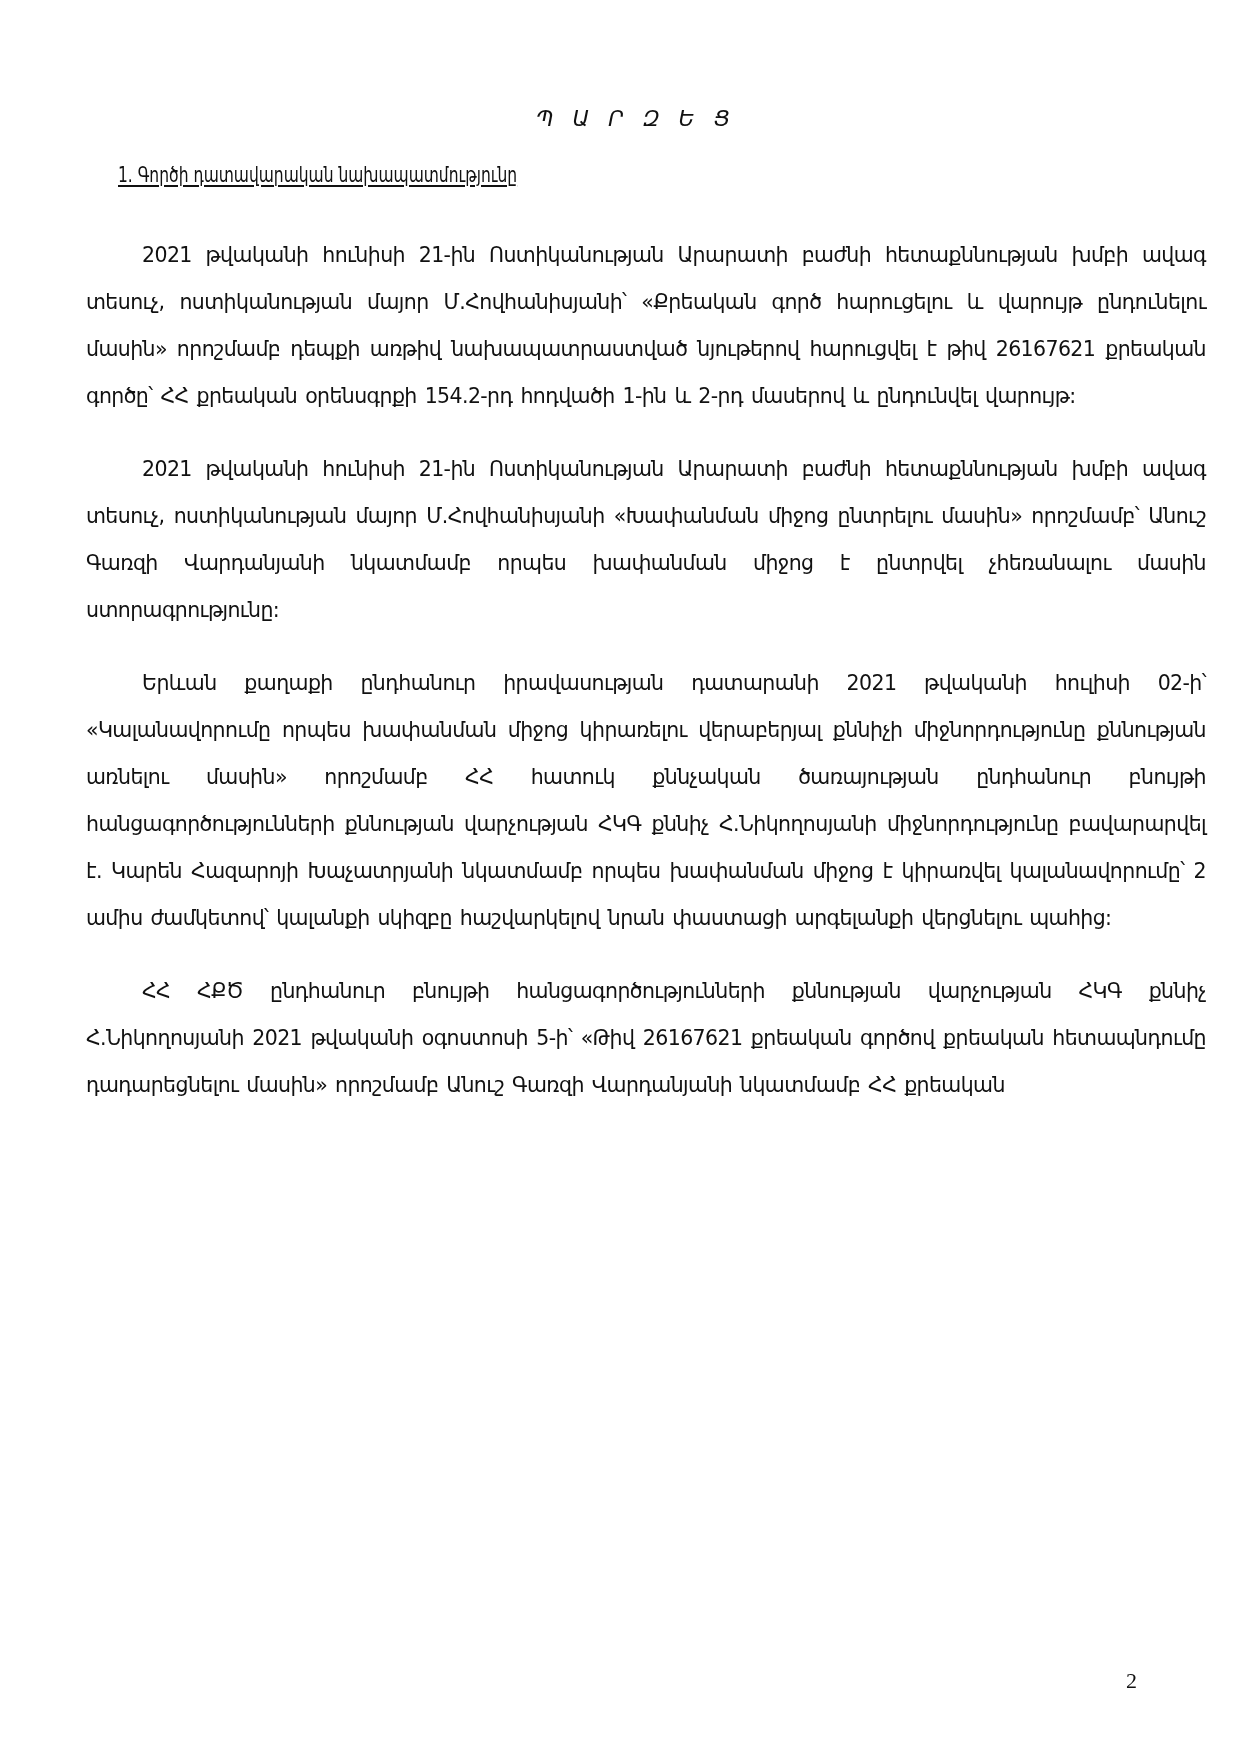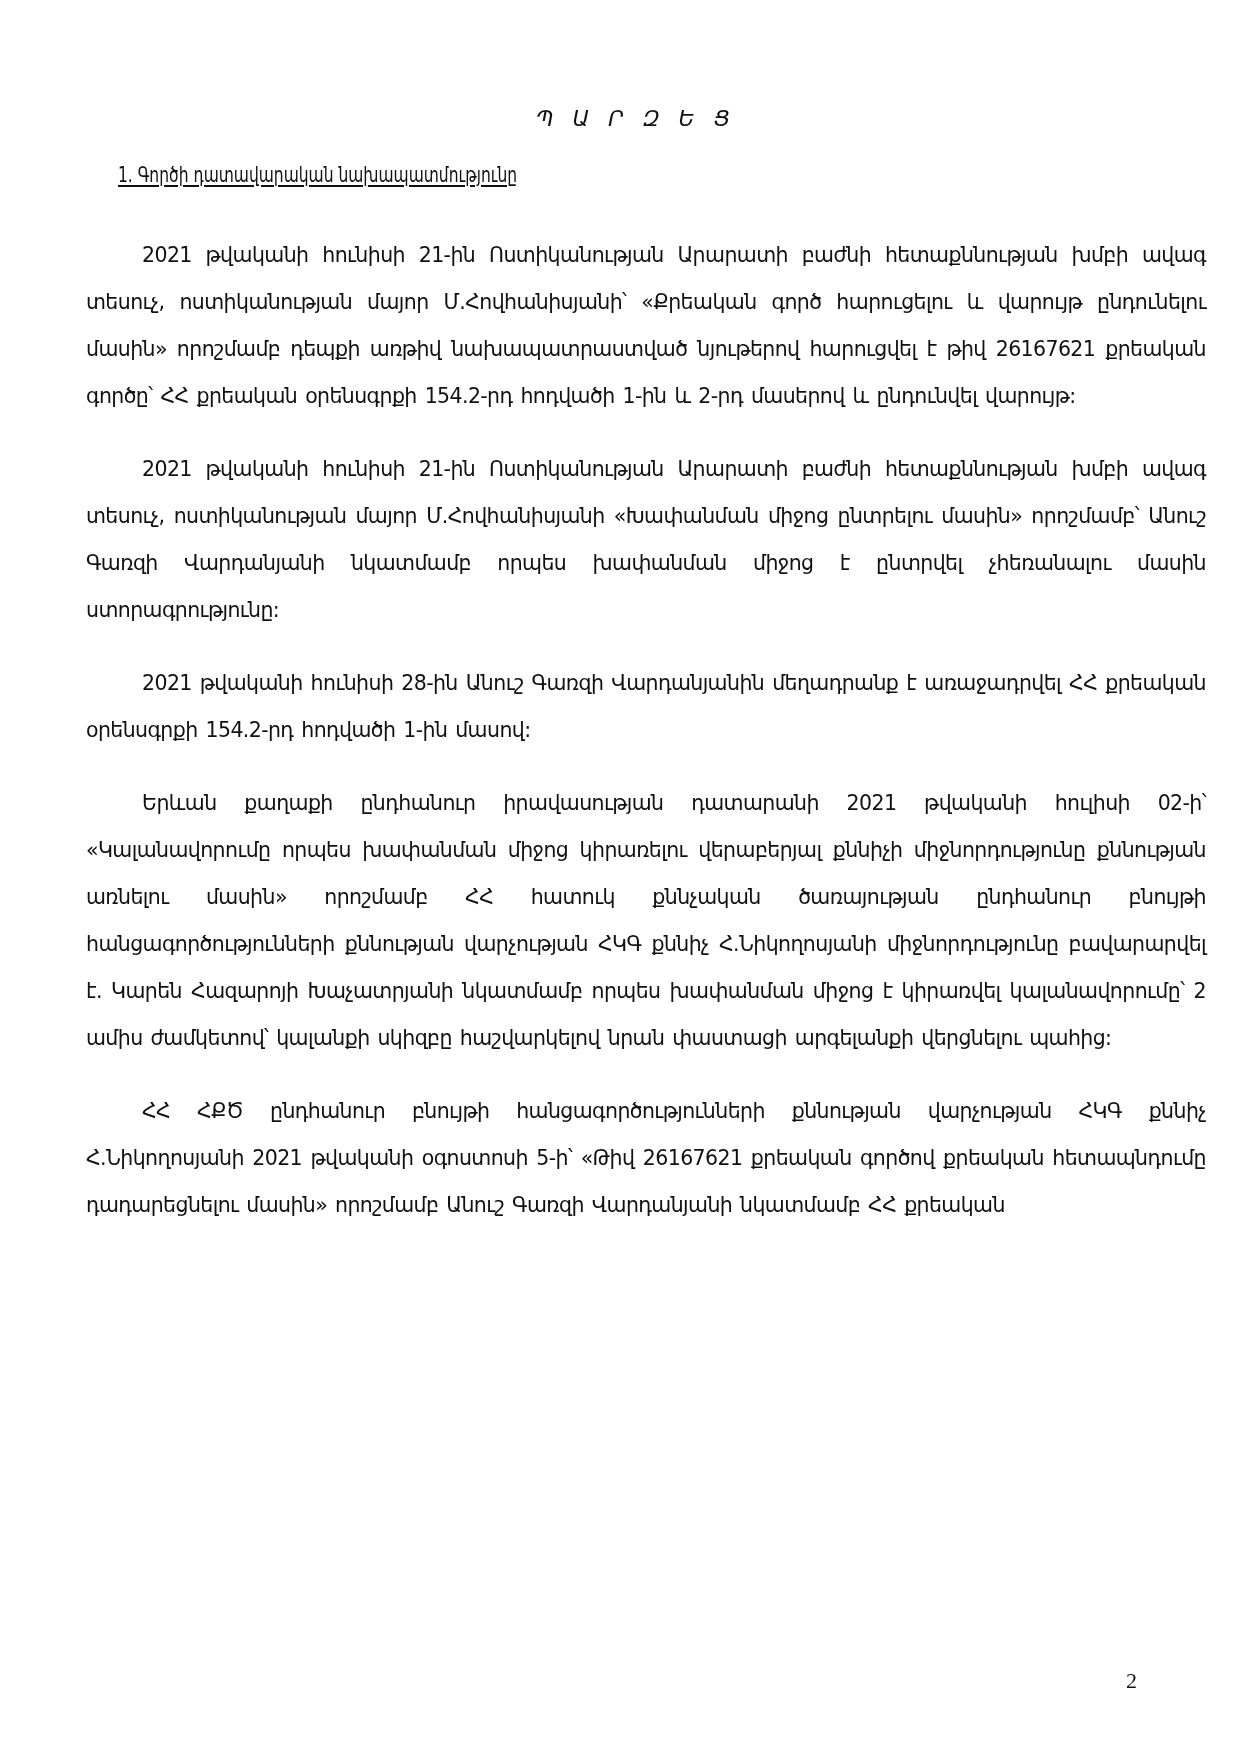--- a/index.html
+++ b/index.html
@@ -74,19 +74,18 @@
 </head>
 <body>
 
 <div class="page">
   <h1 class="doc-title">Պ Ա Ր Զ Ե Ց</h1>
   <h2 class="section-heading">1. Գործի դատավարական նախապատմությունը</h2>
 
   <div class="body">
     <p class="para">2021 թվականի հունիսի 21-ին Ոստիկանության Արարատի բաժնի հետաքննության խմբի ավագ տեսուչ, ոստիկանության մայոր Մ.Հովհանիսյանի՝ «Քրեական գործ հարուցելու և վարույթ ընդունելու մասին» որոշմամբ դեպքի առթիվ նախապատրաստված նյութերով հարուցվել է թիվ 26167621 քրեական գործը՝ ՀՀ քրեական օրենսգրքի 154.2-րդ հոդվածի 1-ին և 2-րդ մասերով և ընդունվել վարույթ:</p>
     <p class="para">2021 թվականի հունիսի 21-ին Ոստիկանության Արարատի բաժնի հետաքննության խմբի ավագ տեսուչ, ոստիկանության մայոր Մ.Հովհանիսյանի «Խափանման միջոց ընտրելու մասին» որոշմամբ՝ Անուշ Գառզի Վարդանյանի նկատմամբ որպես խափանման միջոց է ընտրվել չհեռանալու մասին ստորագրությունը:</p>
-    <p class="para">2021 թվականի հունիսի 28-ին Անուշ Գառզի Վարդանյանին մեղադրանք է առաջադրվել ՀՀ քրեական օրենսգրքի 154.2-րդ հոդվածի 1-ին մասով:</p>
     <p class="para">Երևան քաղաքի ընդհանուր իրավասության դատարանի 2021 թվականի հուլիսի 02-ի՝ «Կալանավորումը որպես խափանման միջոց կիրառելու վերաբերյալ քննիչի միջնորդությունը քննության առնելու մասին» որոշմամբ ՀՀ հատուկ քննչական ծառայության ընդհանուր բնույթի հանցագործությունների քննության վարչության ՀԿԳ քննիչ Հ.Նիկողոսյանի միջնորդությունը բավարարվել է. Կարեն Հազարոյի Խաչատրյանի նկատմամբ որպես խափանման միջոց է կիրառվել կալանավորումը՝ 2 ամիս ժամկետով՝ կալանքի սկիզբը հաշվարկելով նրան փաստացի արգելանքի վերցնելու պահից:</p>
     <p class="para">ՀՀ ՀՔԾ ընդհանուր բնույթի հանցագործությունների քննության վարչության ՀԿԳ քննիչ Հ.Նիկողոսյանի 2021 թվականի օգոստոսի 5-ի՝ «Թիվ 26167621 քրեական գործով քրեական հետապնդումը դադարեցնելու մասին» որոշմամբ Անուշ Գառզի Վարդանյանի նկատմամբ ՀՀ քրեական</p>
   </div>
 
   <div class="page-number">2</div>
 </div>
 
 </body></html>

